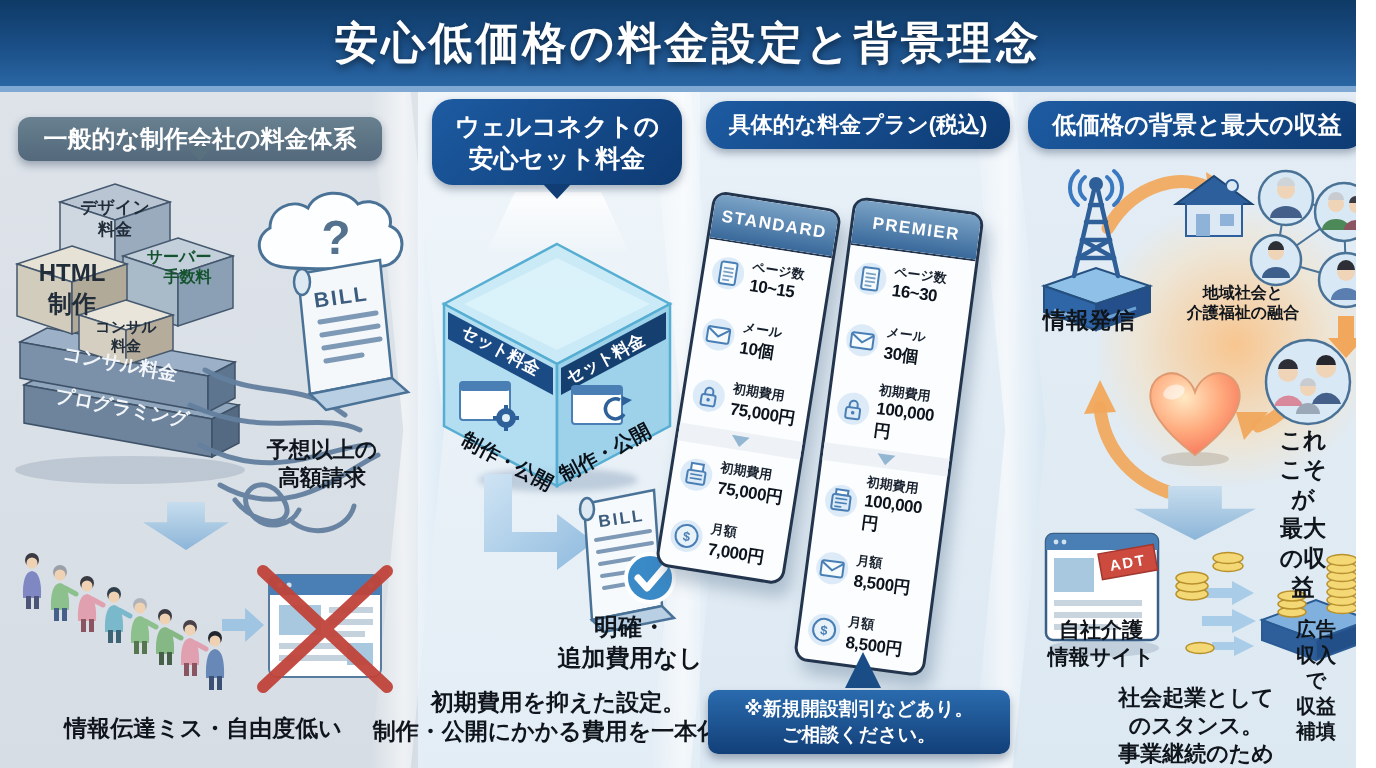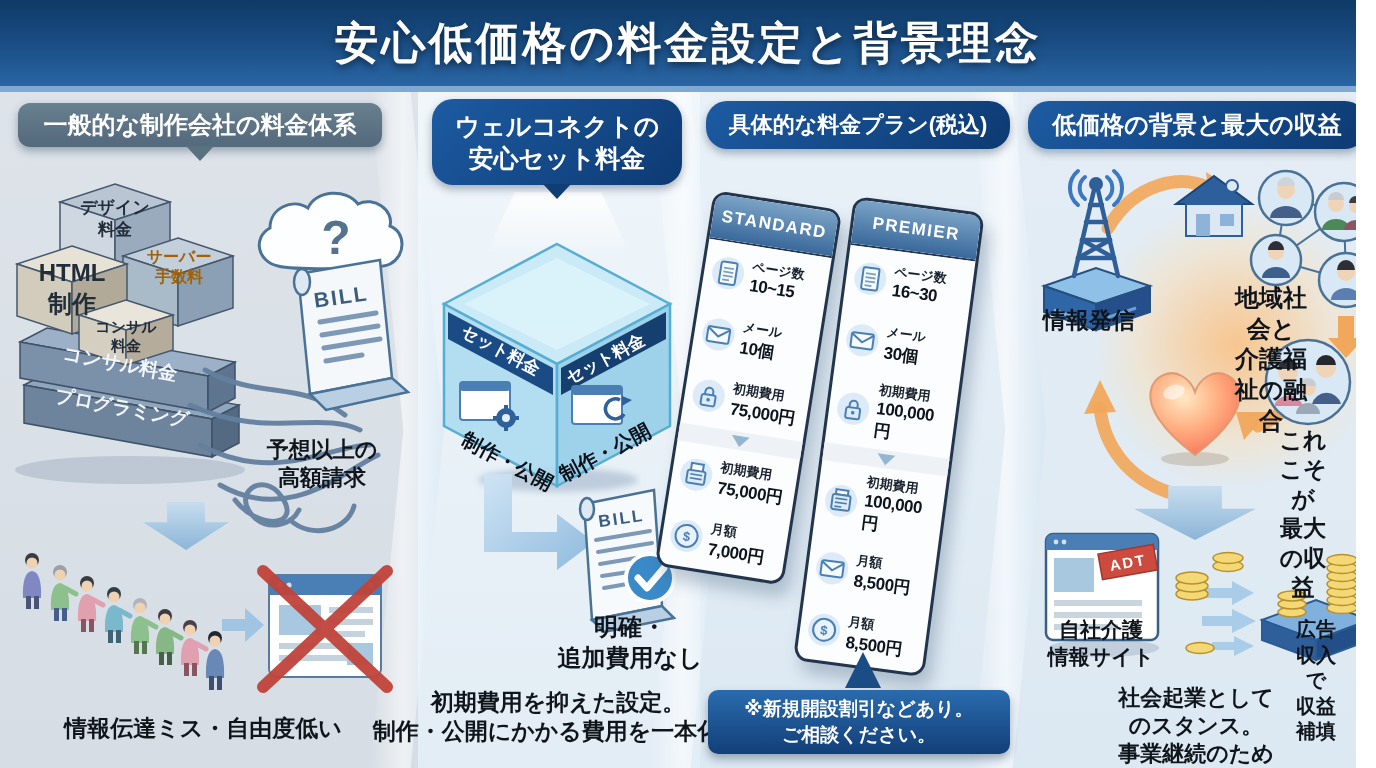--- a/index.html
+++ b/index.html
@@ -20,21 +20,21 @@
   .colbg.c3 { left:700px; width:318px; background:linear-gradient(180deg,#e9f1f8,#dce8f2); }
   .colbg.c4 { left:1018px; width:358px; background:linear-gradient(180deg,#e4edf5,#dde9f2); }
   .sep { position:absolute; top:92px; height:676px; width:74px;
     background:linear-gradient(90deg, rgba(255,255,255,0), rgba(255,255,255,.8) 45%, rgba(205,226,243,.55));
     clip-path:polygon(0 0,55% 0,100% 50%,55% 100%,0 100%,45% 50%); opacity:.75; }
 
   
   .badge { position:absolute; transform:translateX(-50%); color:#fff; font-weight:800;
     text-align:center; border-radius:12px; display:flex; align-items:center; justify-content:center;
     box-shadow:0 4px 8px rgba(20,40,70,.35); white-space:pre-line; line-height:1.3; z-index:5; }
-  .badge.gray { background:linear-gradient(180deg,#68808f,#53697c); }
+  .badge.gray { background:linear-gradient(180deg,#68808f,#53697c);margin-top:14px; }
   .badge.blue { background:linear-gradient(135deg,#1d5ba2 0%,#0d3a72 100%);border-radius:21px; }
   .pointer { position:absolute; transform:translateX(-50%); width:0; height:0;
     border-left:14px solid transparent; border-right:14px solid transparent; z-index:5; }
 
   .caption { position:absolute; transform:translateX(-50%); font-weight:800; color:#10151c;
     text-align:center; white-space:pre-line; line-height:1.28; z-index:6; }
 
   .shadow-ellipse { position:absolute; border-radius:50%; background:rgba(80,110,150,.28); filter:blur(3px); }
 
   
@@ -134,21 +134,21 @@
       <polygon points="116,120 163,135 116,150 69,135" fill="#e9e5db" stroke="#45586e" stroke-width="1.5"></polygon>
       <polygon points="69,135 116,150 116,185 69,170" fill="#d5cfc1" stroke="#45586e" stroke-width="1.5"></polygon>
       <polygon points="163,135 116,150 116,185 163,170" fill="#b5ac9b" stroke="#45586e" stroke-width="1.5"></polygon>
     </g>
   </svg>
 
   <div class="caption" style="left:115px; top:197px; font-size:17px; color:#222d3a;">デザイン
 料金</div>
   <div class="caption" style="left:72px; top:258px; font-size:24px; color:#222d3a;">HTML
 制作</div>
-  <div class="caption" style="left:179px; top:247px; font-size:16px; color:#a16207;">サーバー
+  <div class="caption" style="left:179px; top:247px; font-size:16px; color:#14532d;text-align:right;">サーバー
 手数料</div>
   <div class="caption" style="left:126px; top:317px; font-size:15px; color:#222d3a;">コンサル
 料金</div>
   <div class="caption" style="left:120px; top:352px; font-size:19px; color:#f2f6fa; transform:translateX(-50%) rotate(10.5deg);">コンサル料金</div>
   <div class="caption" style="left:122px; top:396px; font-size:19px; color:#f2f6fa; transform:translateX(-50%) rotate(10.5deg);">プログラミング</div>
 
   <svg class="svg-layer" style="left:150px; top:360px;" width="280" height="215" viewBox="0 0 280 215">
     <g fill="none" stroke="#64809f" stroke-width="5" stroke-linecap="round" opacity=".95">
       <path d="M55,10 C110,40 150,20 195,55"></path>
       <path d="M40,45 C115,80 170,50 210,70"></path>
@@ -598,21 +598,21 @@
       <path d="M286,232 C272,256 254,270 238,276"></path>
       <path d="M148,342 C108,328 84,296 80,258"></path>
     </g>
     <g fill="#f2a85c" opacity=".95">
       <polygon points="186,22 220,44 190,62"></polygon>
       <polygon points="248,262 224,290 216,262"></polygon>
       <polygon points="64,264 80,230 96,262"></polygon>
     </g>
   </svg>
 
-  <div class="caption" style="left:1243px; top:283px; font-size:24px;margin-left:28px;">地域社会と
+  <div class="caption" style="left:1243px; top:283px; font-size:16px;">地域社会と
 介護福祉の融合</div>
 
   <svg class="svg-layer" style="left:1262px; top:336px;" width="92" height="92" viewBox="0 0 92 92">
     <circle cx="46" cy="46" r="42" fill="#d8e9f5" stroke="#4a7296" stroke-width="2.5"></circle>
     <circle cx="26" cy="36" r="10" fill="#f0d4b8"></circle>
       <path d="M16,33 a10,10 0 0 1 20,0 z" fill="#2e2e36"></path>
     <path d="M12,70 a15,14 0 0 1 29,0 z" fill="#d88a9c"></path>
     <circle cx="64" cy="32" r="10" fill="#f0d4b8"></circle>
       <path d="M54,29 a10,10 0 0 1 20,0 z" fill="#26262e"></path>
     <path d="M50,68 a15,15 0 0 1 29,0 z" fill="#44608a"></path>

